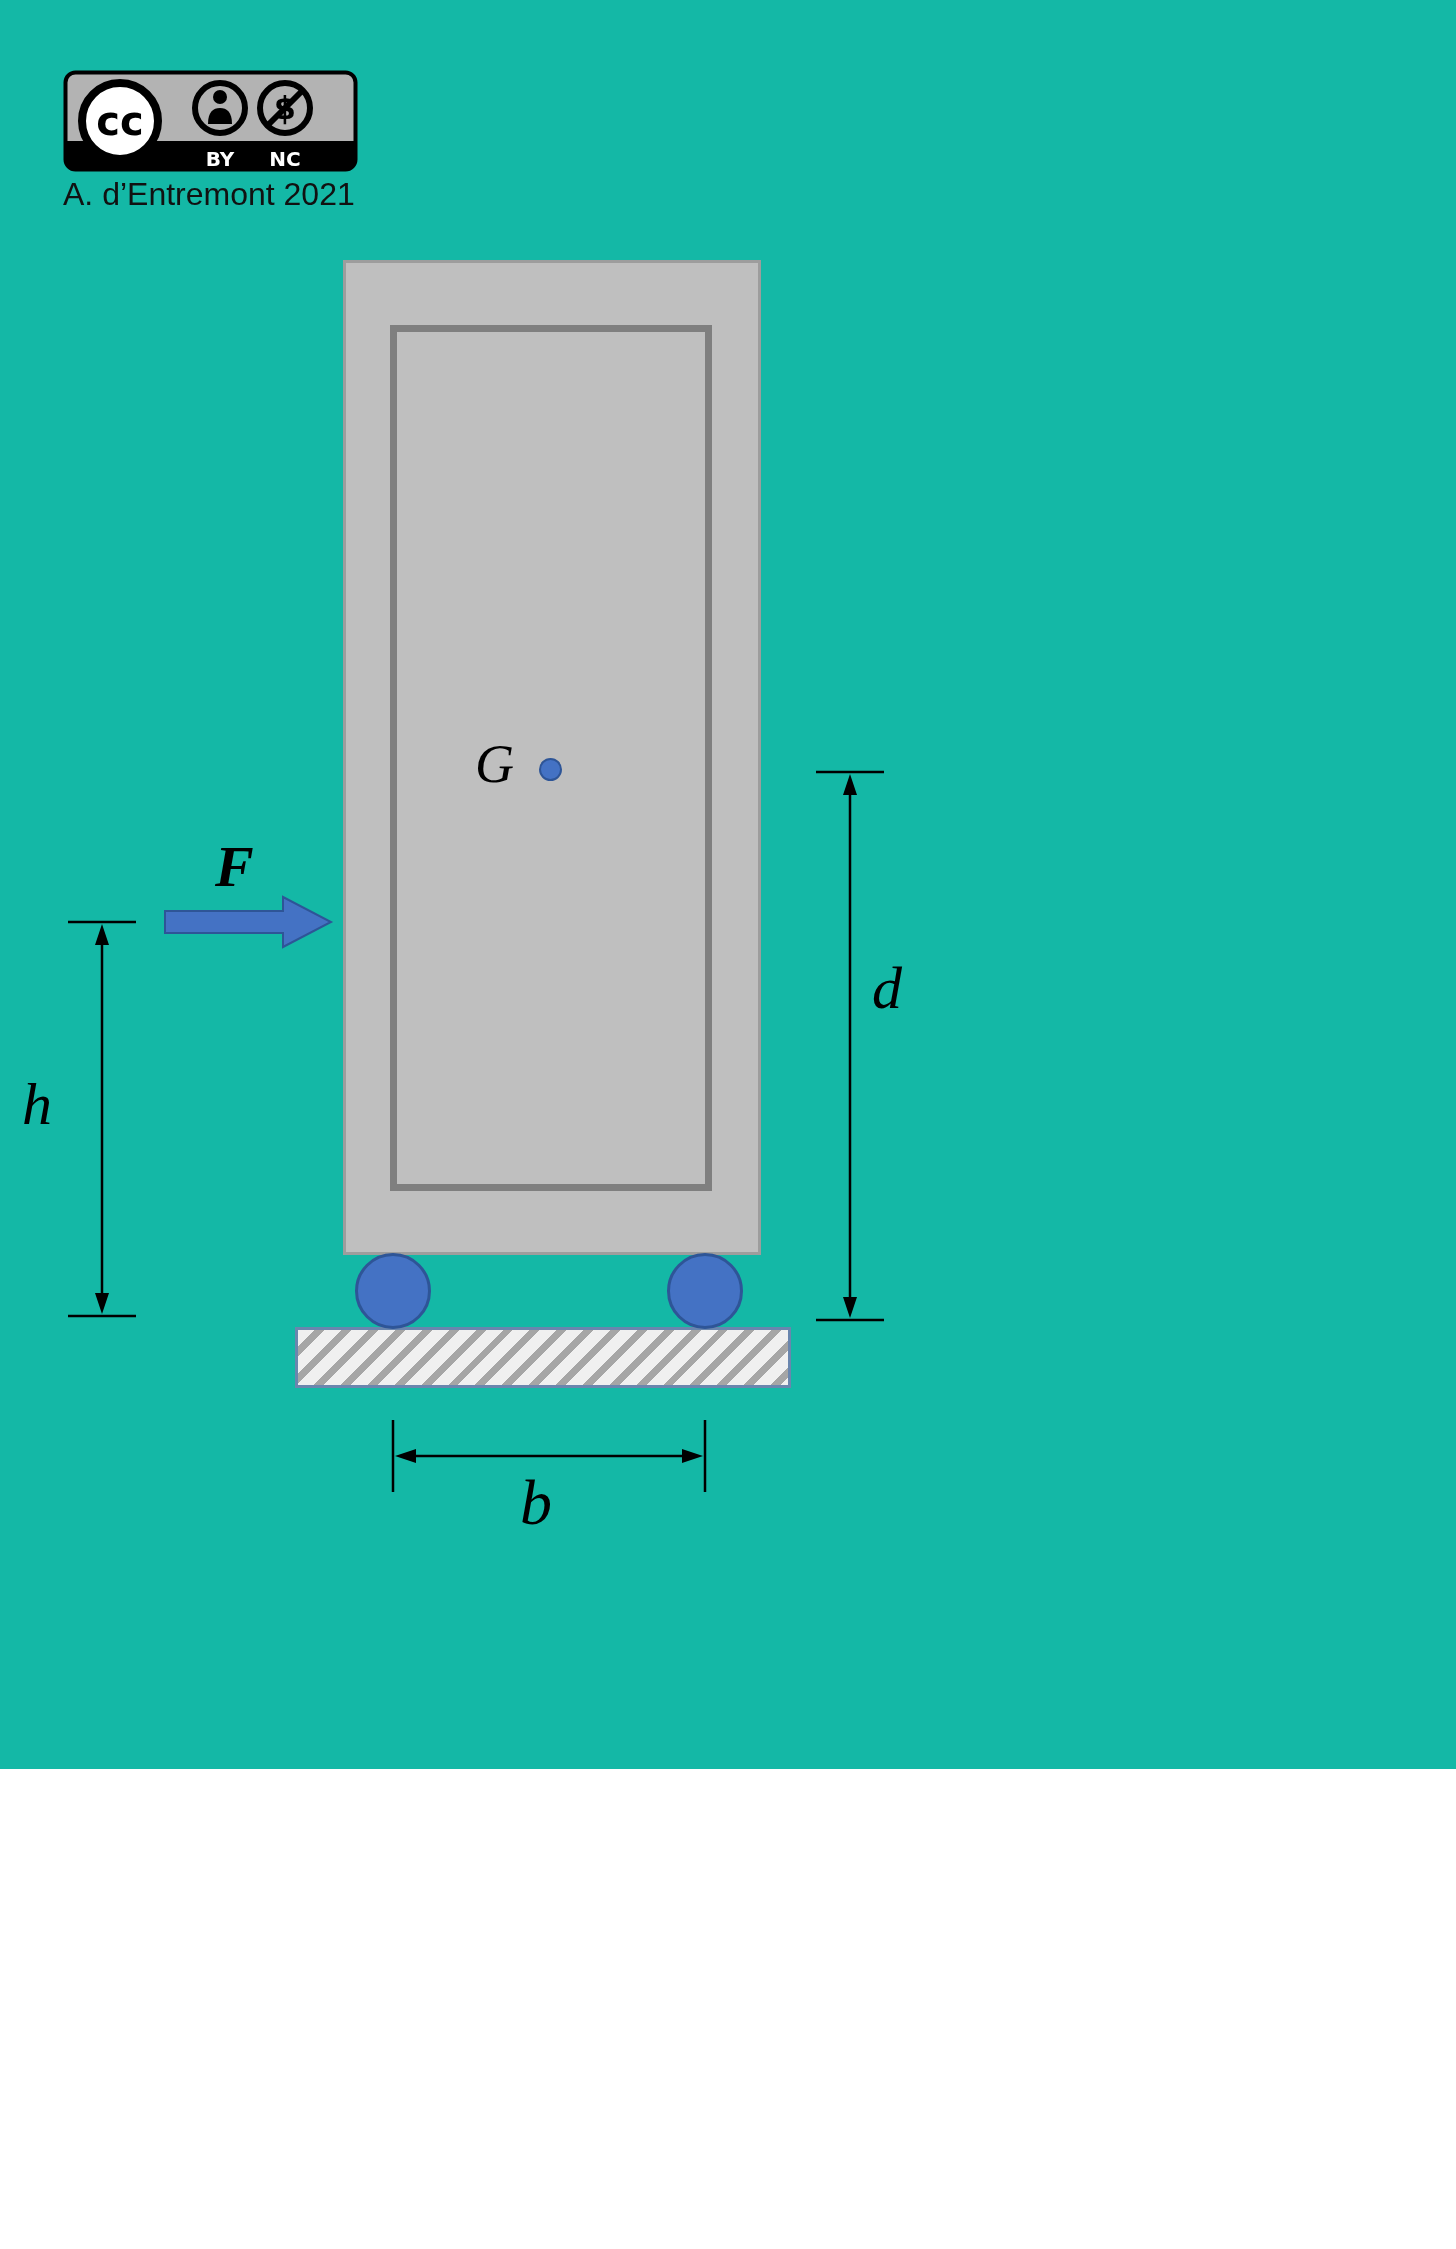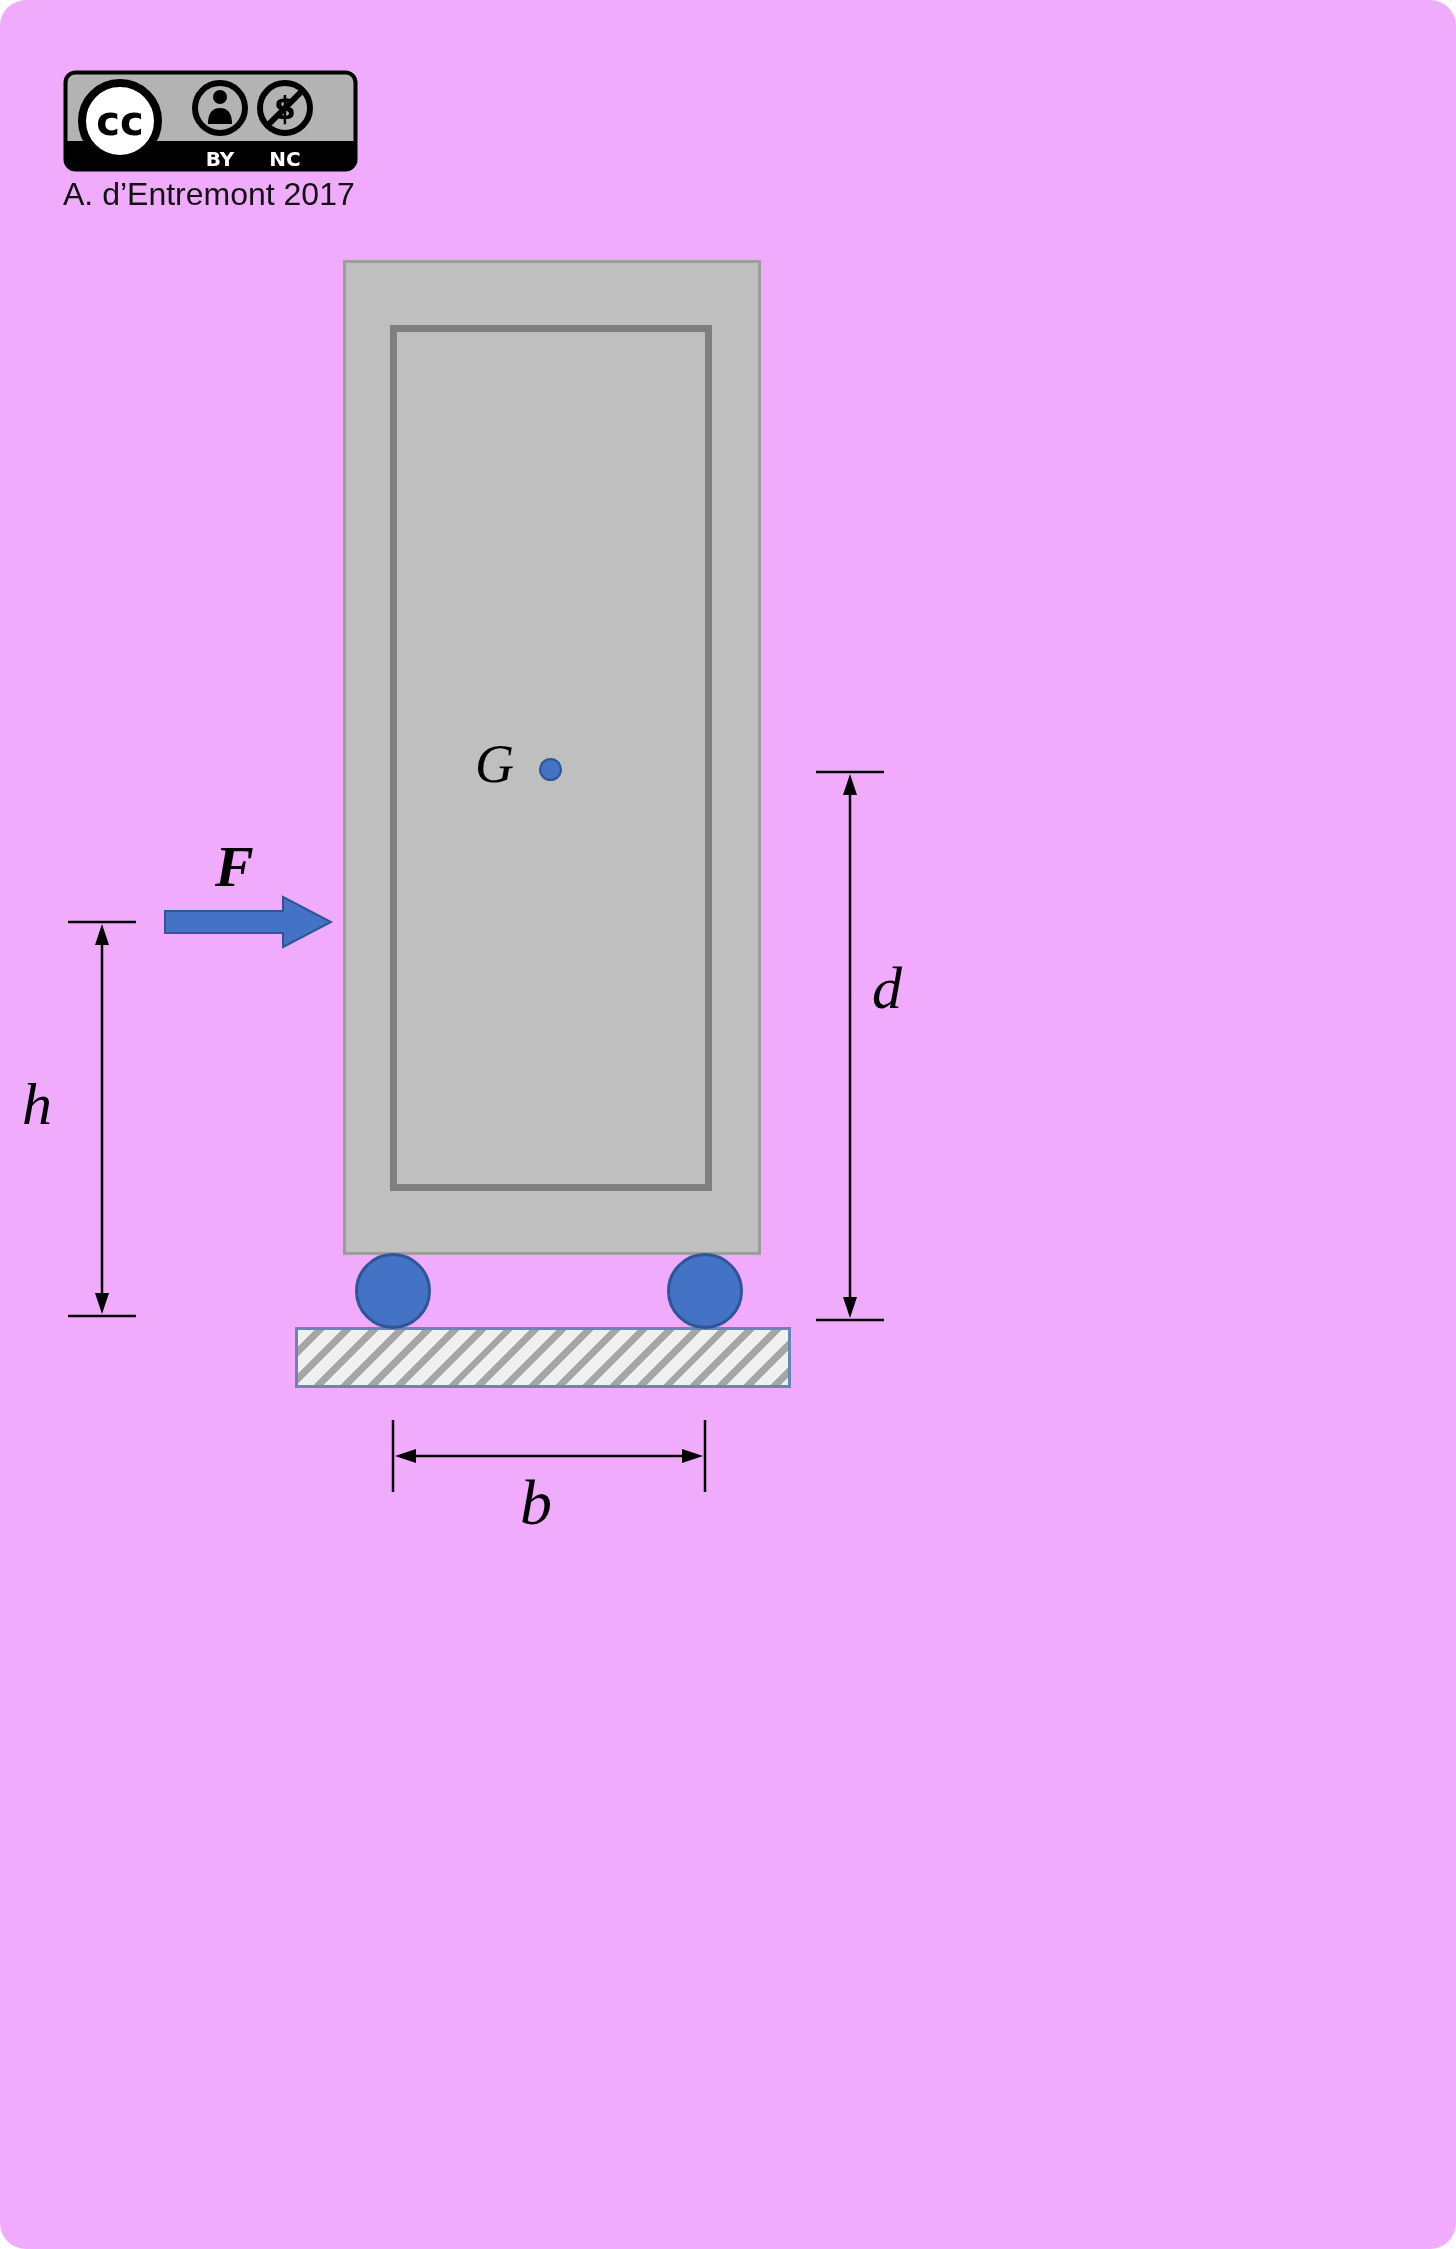--- a/index.html
+++ b/index.html
@@ -1,24 +1,23 @@
 <!DOCTYPE html>
 <html><head>
 <meta charset="utf-8">
 <style>
   * { margin: 0; padding: 0; box-sizing: border-box; }
   html, body { background: #ffffff; }
   .canvas {
     position: relative;
     width: 1456px;
-    height: 2249px;
-    background: #f0abfc;
+    height: 1769px;
+    background: #14b8a6;
     overflow: hidden;
     font-family: "Liberation Serif", serif;
-    border-radius: 26px;
   }
   .abs { position: absolute; }
 
   
   .attribution {
     left: 63px; top: 176px;
     font-family: "Liberation Sans", sans-serif;
     font-size: 32px;
     color: #111111;
     white-space: nowrap;
@@ -127,21 +126,21 @@
     </g>
     <g>
       <circle cx="222" cy="38" r="25" fill="none" stroke="#000000" stroke-width="6"></circle>
       <text x="222" y="49" text-anchor="middle" font-family="DejaVu Sans, sans-serif" font-weight="bold" font-size="32" fill="#000000">$</text>
       <line x1="205" y1="55" x2="239" y2="21" stroke="#000000" stroke-width="6"></line>
     </g>
     <text x="157" y="96" text-anchor="middle" font-family="DejaVu Sans, sans-serif" font-weight="bold" font-size="20" fill="#ffffff">BY</text>
     <text x="222" y="96" text-anchor="middle" font-family="DejaVu Sans, sans-serif" font-weight="bold" font-size="20" fill="#ffffff">NC</text>
   </svg>
 
-  <div class="abs attribution">A. d’Entremont 2017</div>
+  <div class="abs attribution">A. d’Entremont 2021</div>
 
   <div class="abs cabinet"></div>
   <div class="abs panel"></div>
 
   <div class="abs g-label">G</div>
   <div class="abs g-dot"></div>
 
   <div class="abs f-label">F</div>
   <svg class="abs" style="left:163px; top:894px;" width="172" height="56">
     <polygon points="2,17 120,17 120,3 168,28 120,53 120,39 2,39" fill="#4472c4" stroke="#2e5597" stroke-width="2"></polygon>

